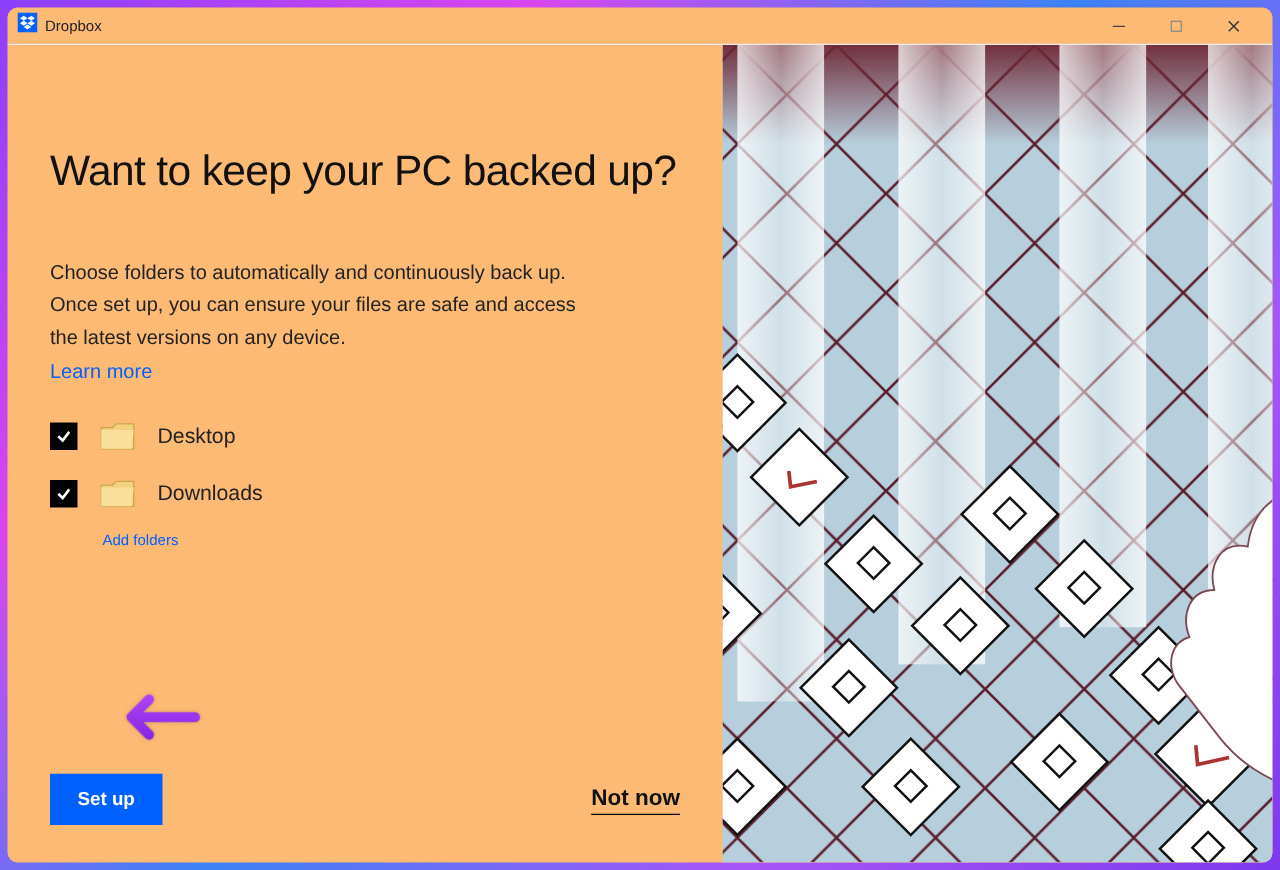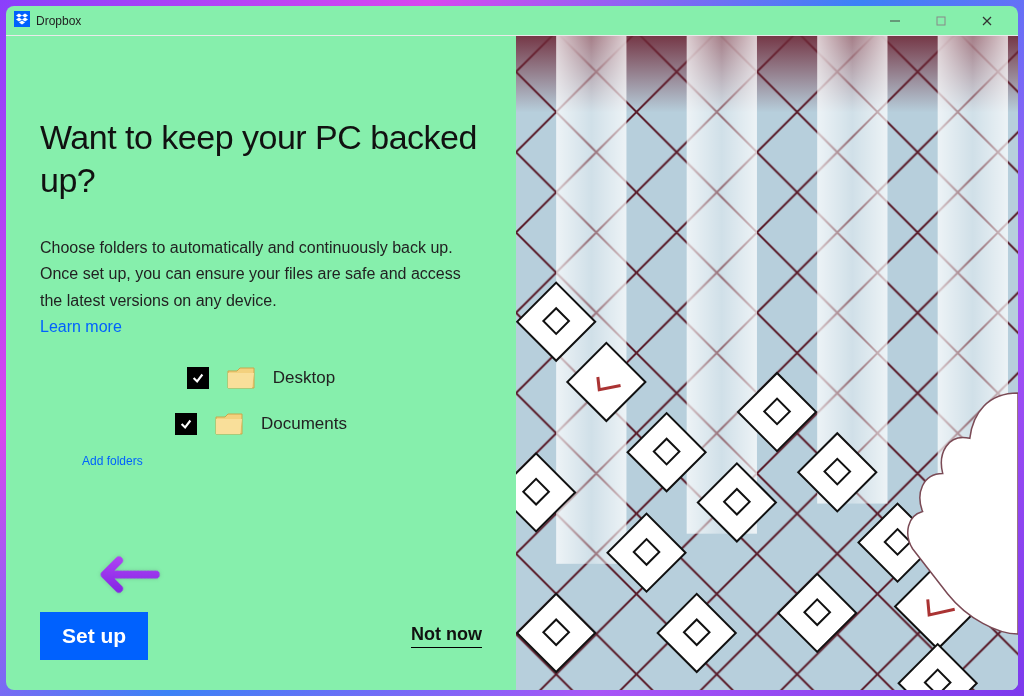--- a/index.html
+++ b/index.html
@@ -4,21 +4,21 @@
 <style>
   * { box-sizing: border-box; margin: 0; padding: 0; }
   html, body { width: 1024px; height: 696px; overflow: hidden; font-family: -apple-system, BlinkMacSystemFont, "Segoe UI", Helvetica, Arial, sans-serif; }
   body {
     background: linear-gradient(135deg, #8a3ffc 0%, #d946ef 25%, #3b82f6 50%, #a855f7 75%, #7c3aed 100%);
     padding: 6px;
   }
   .window {
     width: 100%;
     height: 100%;
-    background: #86efac;
+    background: #fdba74;
     border-radius: 8px;
     overflow: hidden;
     display: flex;
     flex-direction: column;
     position: relative;
   }
   .titlebar {
     height: 30px;
     display: flex;
     align-items: center;
@@ -27,50 +27,51 @@
     flex-shrink: 0;
   }
   .titlebar-left { display: flex; align-items: center; gap: 6px; }
   .titlebar-title { font-size: 12px; color: #222; }
   .titlebar-spacer { flex: 1; }
   .winbtn { width: 46px; height: 30px; display:flex; align-items:center; justify-content:center; color:#444; cursor:pointer; }
   .winbtn svg { width: 10px; height: 10px; }
 
   .body { flex: 1; display: flex; min-height: 0; }
   .left {
-    width: 510px;
+    width: 572px;
     padding: 80px 34px 44px 34px;
     display: flex;
     flex-direction: column;
     position: relative;
   }
   .heading {
     font-size: 34px;
     line-height: 1.25;
     font-weight: 400;
     color: #111;
     letter-spacing: -0.5px;
     margin-bottom: 34px;
     font-stretch: semi-condensed;
   }
   .desc {
     font-size: 16px;
     line-height: 1.65;
     color: #222;
     margin-bottom: 4px;
     max-width: 430px;
+    margin-top: 13px;
   }
   .learnmore {
     color: #0061fe;
     font-size: 16px;
     cursor: pointer;
     margin-bottom: 30px;
     display: inline-block;
   }
-  .folders { display: flex; flex-direction: column; gap: 22px; margin-bottom: 18px; align-items: center; }
+  .folders { display: flex; flex-direction: column; gap: 22px; margin-bottom: 18px; }
   .folder-row { display: flex; align-items: center; gap: 18px; }
   .checkbox {
     width: 22px; height: 22px; background: #000; display:flex; align-items:center; justify-content:center; cursor:pointer;
   }
   .checkbox svg { width: 14px; height: 14px; }
   .folder-ico { width: 28px; height: 24px; position: relative; }
   .folder-label { font-size: 17px; color: #222; }
   .addfolders {
     color: #0061fe;
     font-size: 12px;
@@ -84,21 +85,21 @@
     right: 34px;
     display: flex;
     align-items: center;
   }
   .footer-spacer { flex:1; }
   .setup-btn {
     background: #0061fe;
     color: #fff;
     border: none;
     padding: 12px 22px;
-    font-size: 21px;
+    font-size: 15px;
     font-weight: 600;
     cursor: pointer;
   }
   .notnow {
     font-size: 18px;
     font-weight: 600;
     color: #111;
     border-bottom: 1px solid #000000;
     padding-bottom: 2px;
     cursor: pointer;
@@ -188,21 +189,21 @@
             <svg viewBox="0 0 16 16">
                 <polyline points="3,8 7,12 13,4" fill="none" stroke="#fff" stroke-width="2.4"></polyline>
               </svg>
           </div>
           <span class="folder-ico">
             <svg viewBox="0 0 28 24" width="28" height="24">
                 <path d="M1 5 L10 5 L13 2 L27 2 L27 22 L1 22 Z" fill="#f3d17e" stroke="#caa64a" stroke-width="1"></path>
                 <path d="M1 7 L27 7 L25 22 L1 22 Z" fill="#f9df9a"></path>
               </svg>
           </span>
-          <span class="folder-label">Documents</span>
+          <span class="folder-label">Downloads</span>
         </div>
       </div>
 
       <a class="addfolders">Add folders</a>
 
       <div class="footer">
         <button class="setup-btn">Set up</button>
         <div class="footer-spacer"></div>
         <span class="notnow">Not now</span>
       </div>

